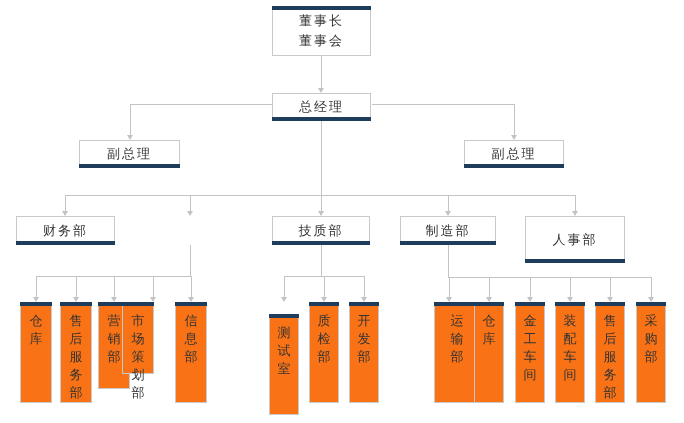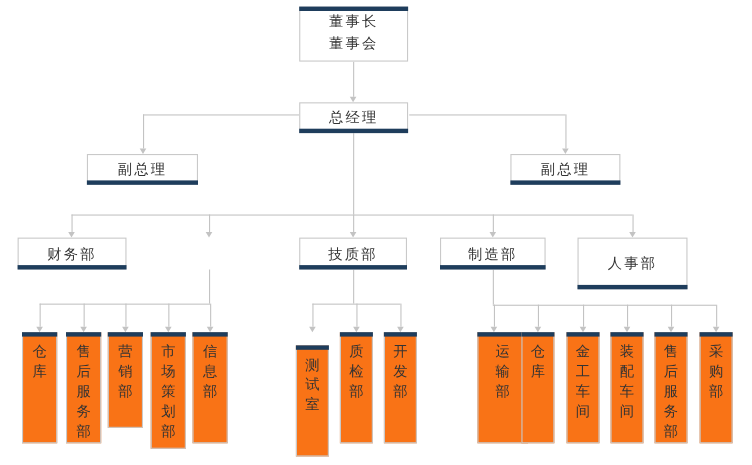--- a/index.html
+++ b/index.html
@@ -139,21 +139,21 @@
 
   <div class="vbox bar-top" style="left:20px;top:302px;width:32px;height:101px">
     <span class="vtext">仓库</span>
   </div>
   <div class="vbox bar-top" style="left:60px;top:302px;width:32px;height:101px">
     <span class="vtext">售后服务部</span>
   </div>
   <div class="vbox bar-top" style="left:98px;top:302px;width:32px;height:87px">
     <span class="vtext">营销部</span>
   </div>
-  <div class="vbox bar-top" style="left:137px;top:302px;width:32px;height:106px">
+  <div class="vbox bar-top" style="left:122px;top:302px;width:32px;height:72px">
     <span class="vtext">市场策划部</span>
   </div>
   <div class="vbox bar-top" style="left:175px;top:302px;width:32px;height:101px">
     <span class="vtext">信息部</span>
   </div>
 
   <div class="vbox bar-top" style="left:269px;top:314px;width:30px;height:101px">
     <span class="vtext">测试室</span>
   </div>
   <div class="vbox bar-top" style="left:309px;top:302px;width:30px;height:101px">

